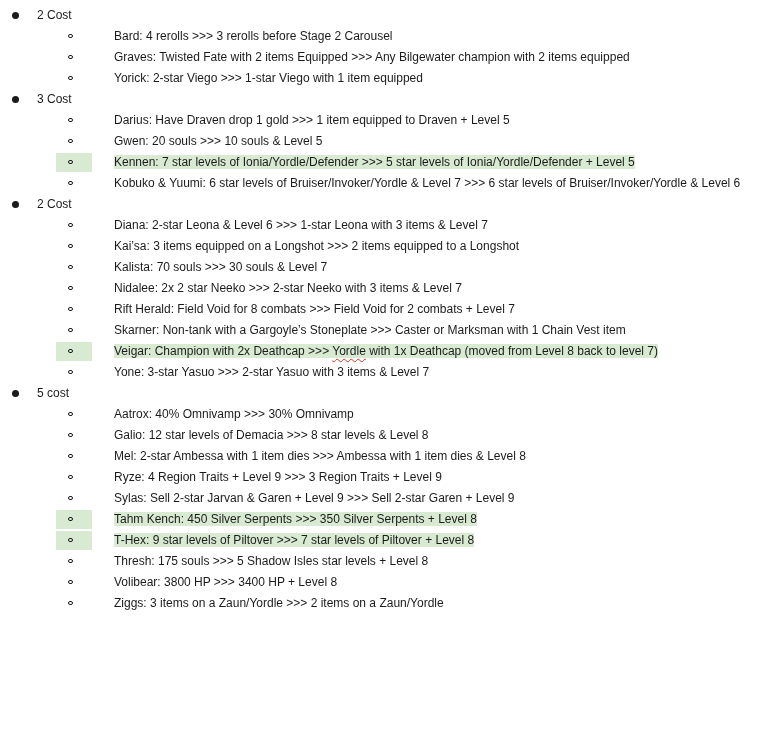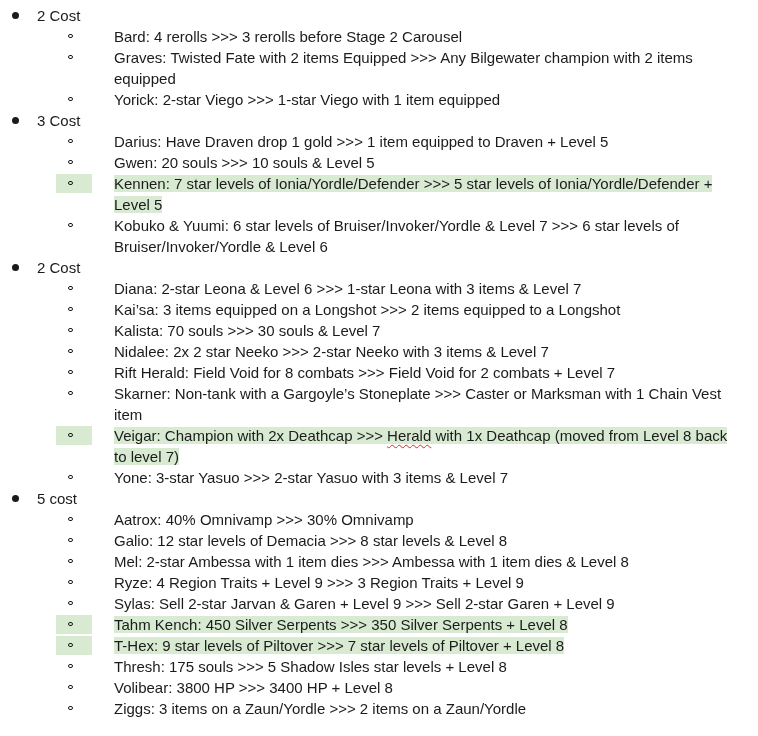--- a/index.html
+++ b/index.html
@@ -10,21 +10,21 @@
   * { margin: 0; padding: 0; box-sizing: border-box; }
   html, body {
     width: 758px; height: 736px;
     background: #ffffff;
     overflow: hidden;
     font-family: "Liberation Sans", "DejaVu Sans", sans-serif;
   }
   .doc {
     padding-top: 5px;
     color: var(--ink);
-    font-size: 15px;
+    font-size: 12px;
     line-height: 21px;
   }
   .row { position: relative; }
   
   .sec-head { padding-left: 37px; }
   .sec-head .dot {
     position: absolute; left: 12px; top: 7px;
     width: 7px; height: 7px;
     background: var(--ink); border-radius: 50%;
   }
@@ -166,21 +166,21 @@
     <span class="bullet-band">
       <span class="ring"></span>
     </span>
     <span class="txt">Skarner: Non-tank with a Gargoyle’s Stoneplate &gt;&gt;&gt; Caster or Marksman with 1 Chain Vest item</span>
   </div>
 
   <div class="row item hl">
     <span class="bullet-band">
       <span class="ring"></span>
     </span>
-    <span class="txt"><span>Veigar: Champion with 2x Deathcap &gt;&gt;&gt; </span><span class="squiggle">Herald</span><span> with 1x Deathcap (moved from Level 8 back to level 7)</span></span>
+    <span class="txt"><span>Veigar: Champion with 2x Deathcap &gt;&gt;&gt; </span><span class="squiggle">Yordle</span><span> with 1x Deathcap (moved from Level 8 back to level 7)</span></span>
   </div>
 
   <div class="row item">
     <span class="bullet-band">
       <span class="ring"></span>
     </span>
     <span class="txt">Yone: 3-star Yasuo &gt;&gt;&gt; 2-star Yasuo with 3 items &amp; Level 7</span>
   </div>
 </div>
   </div>

